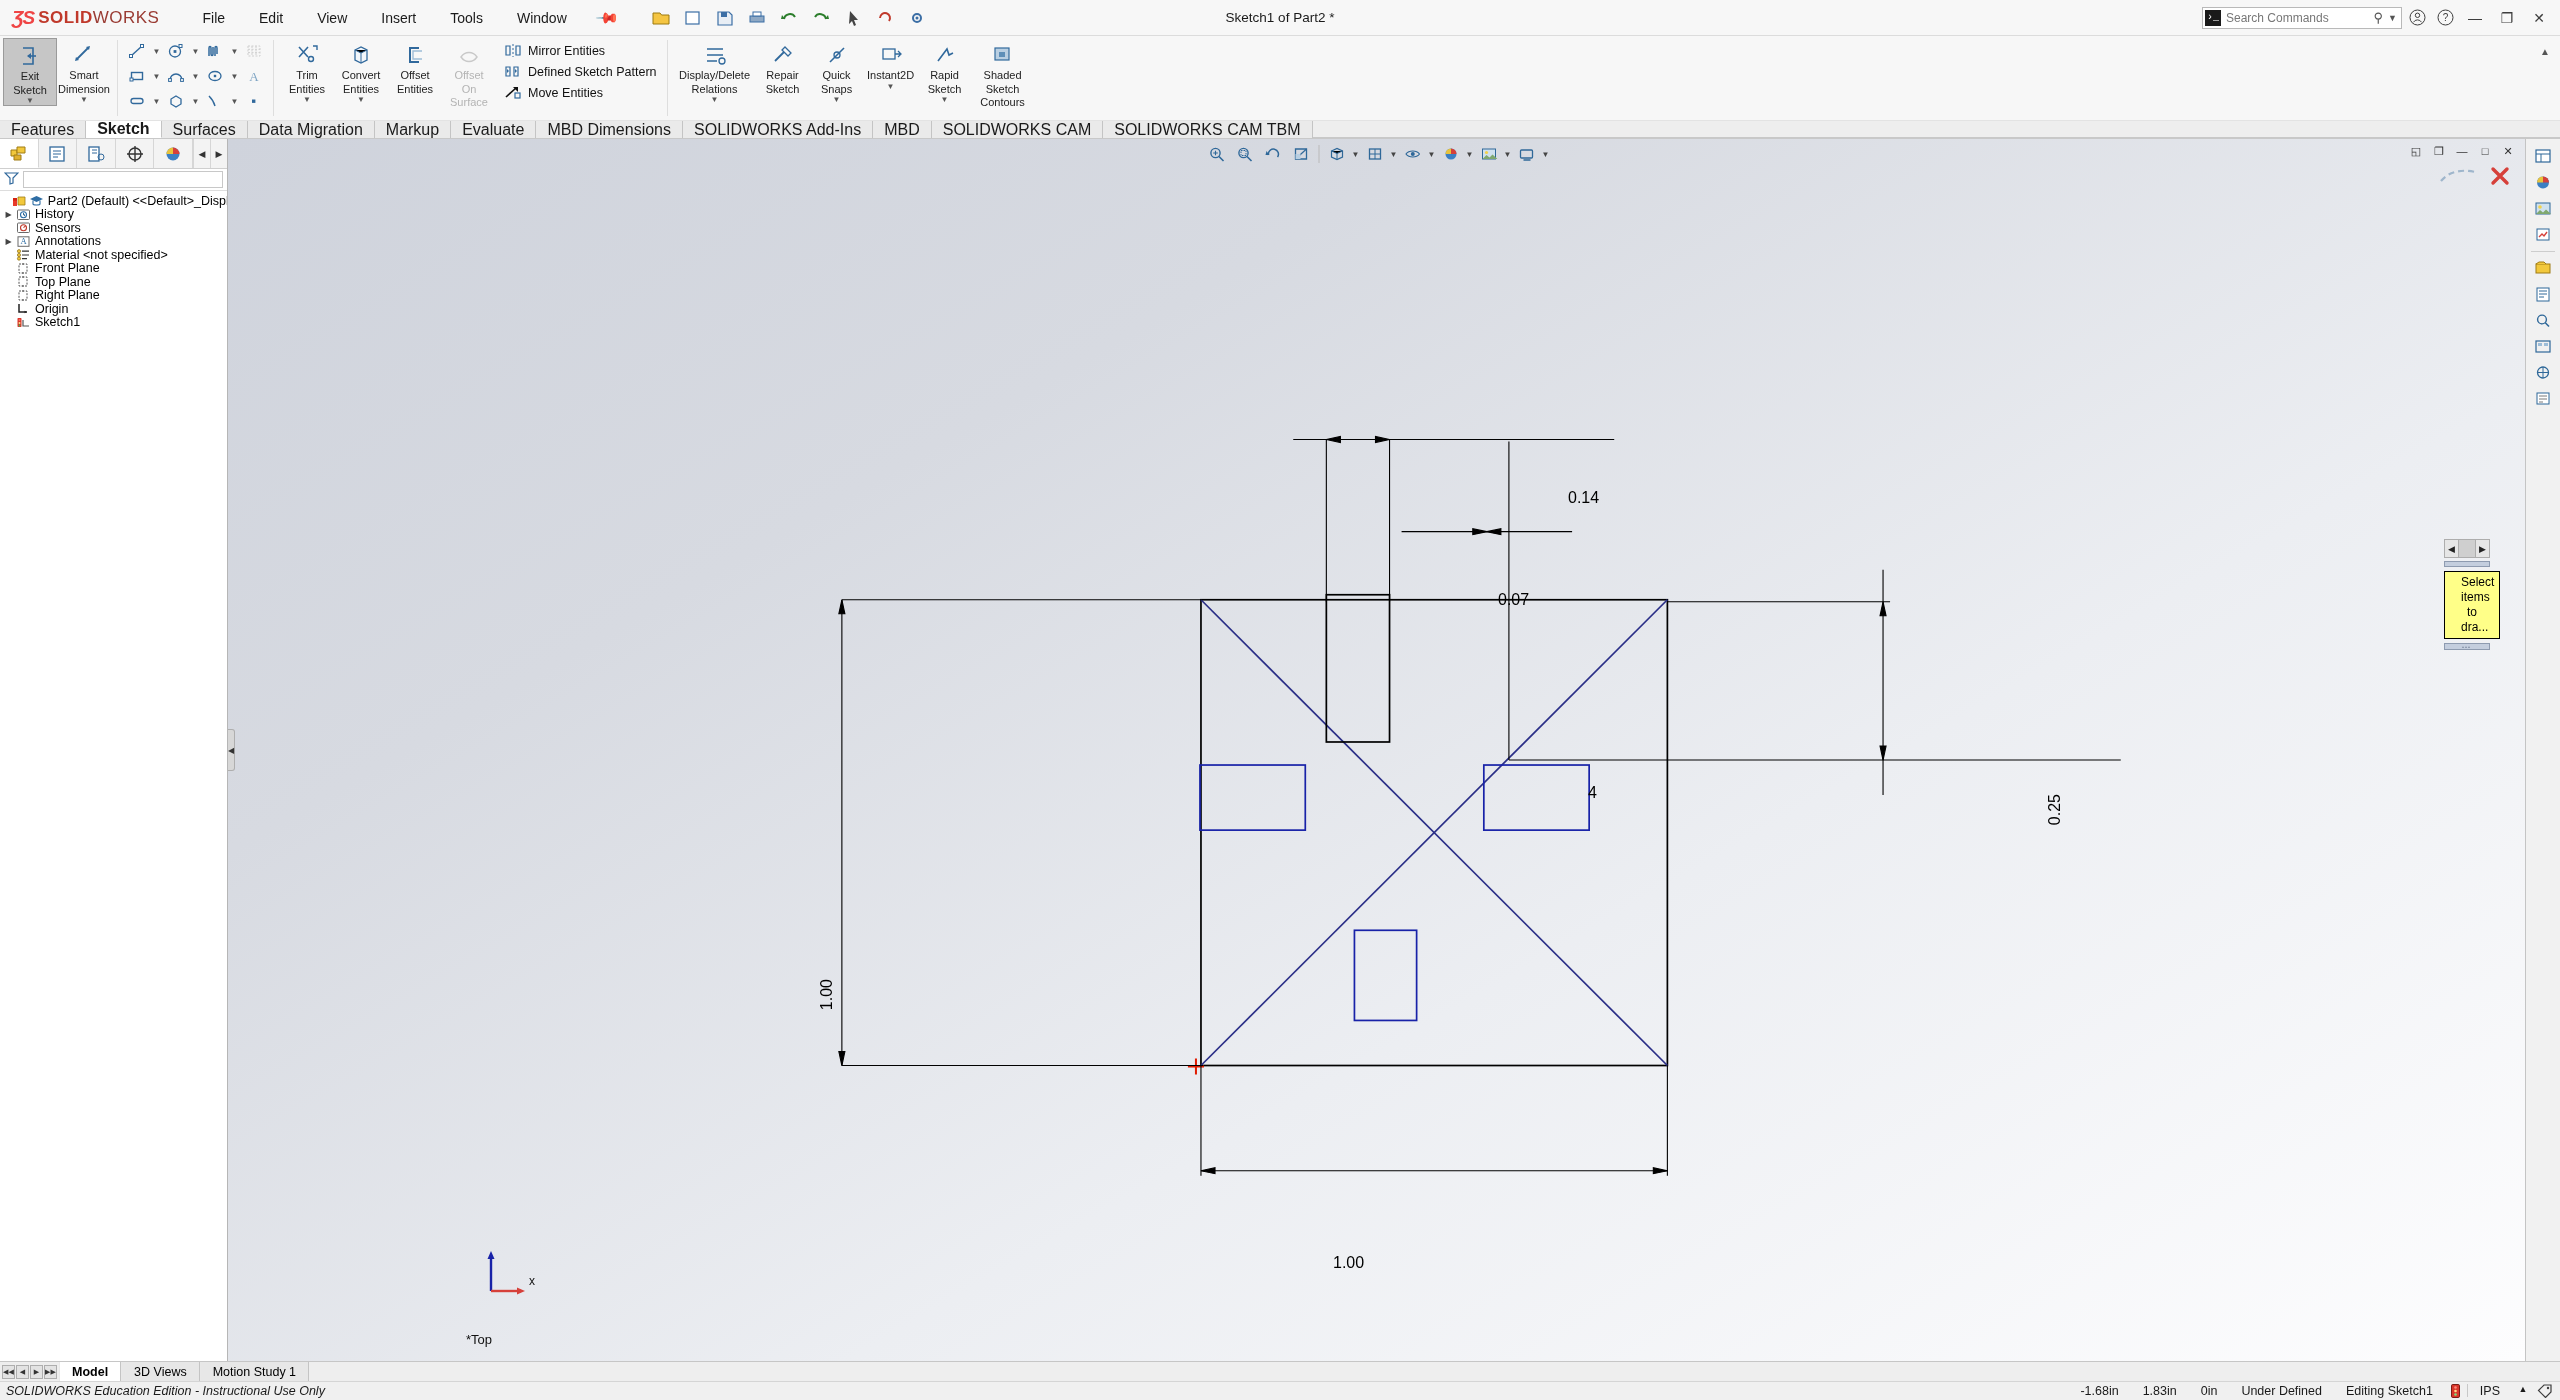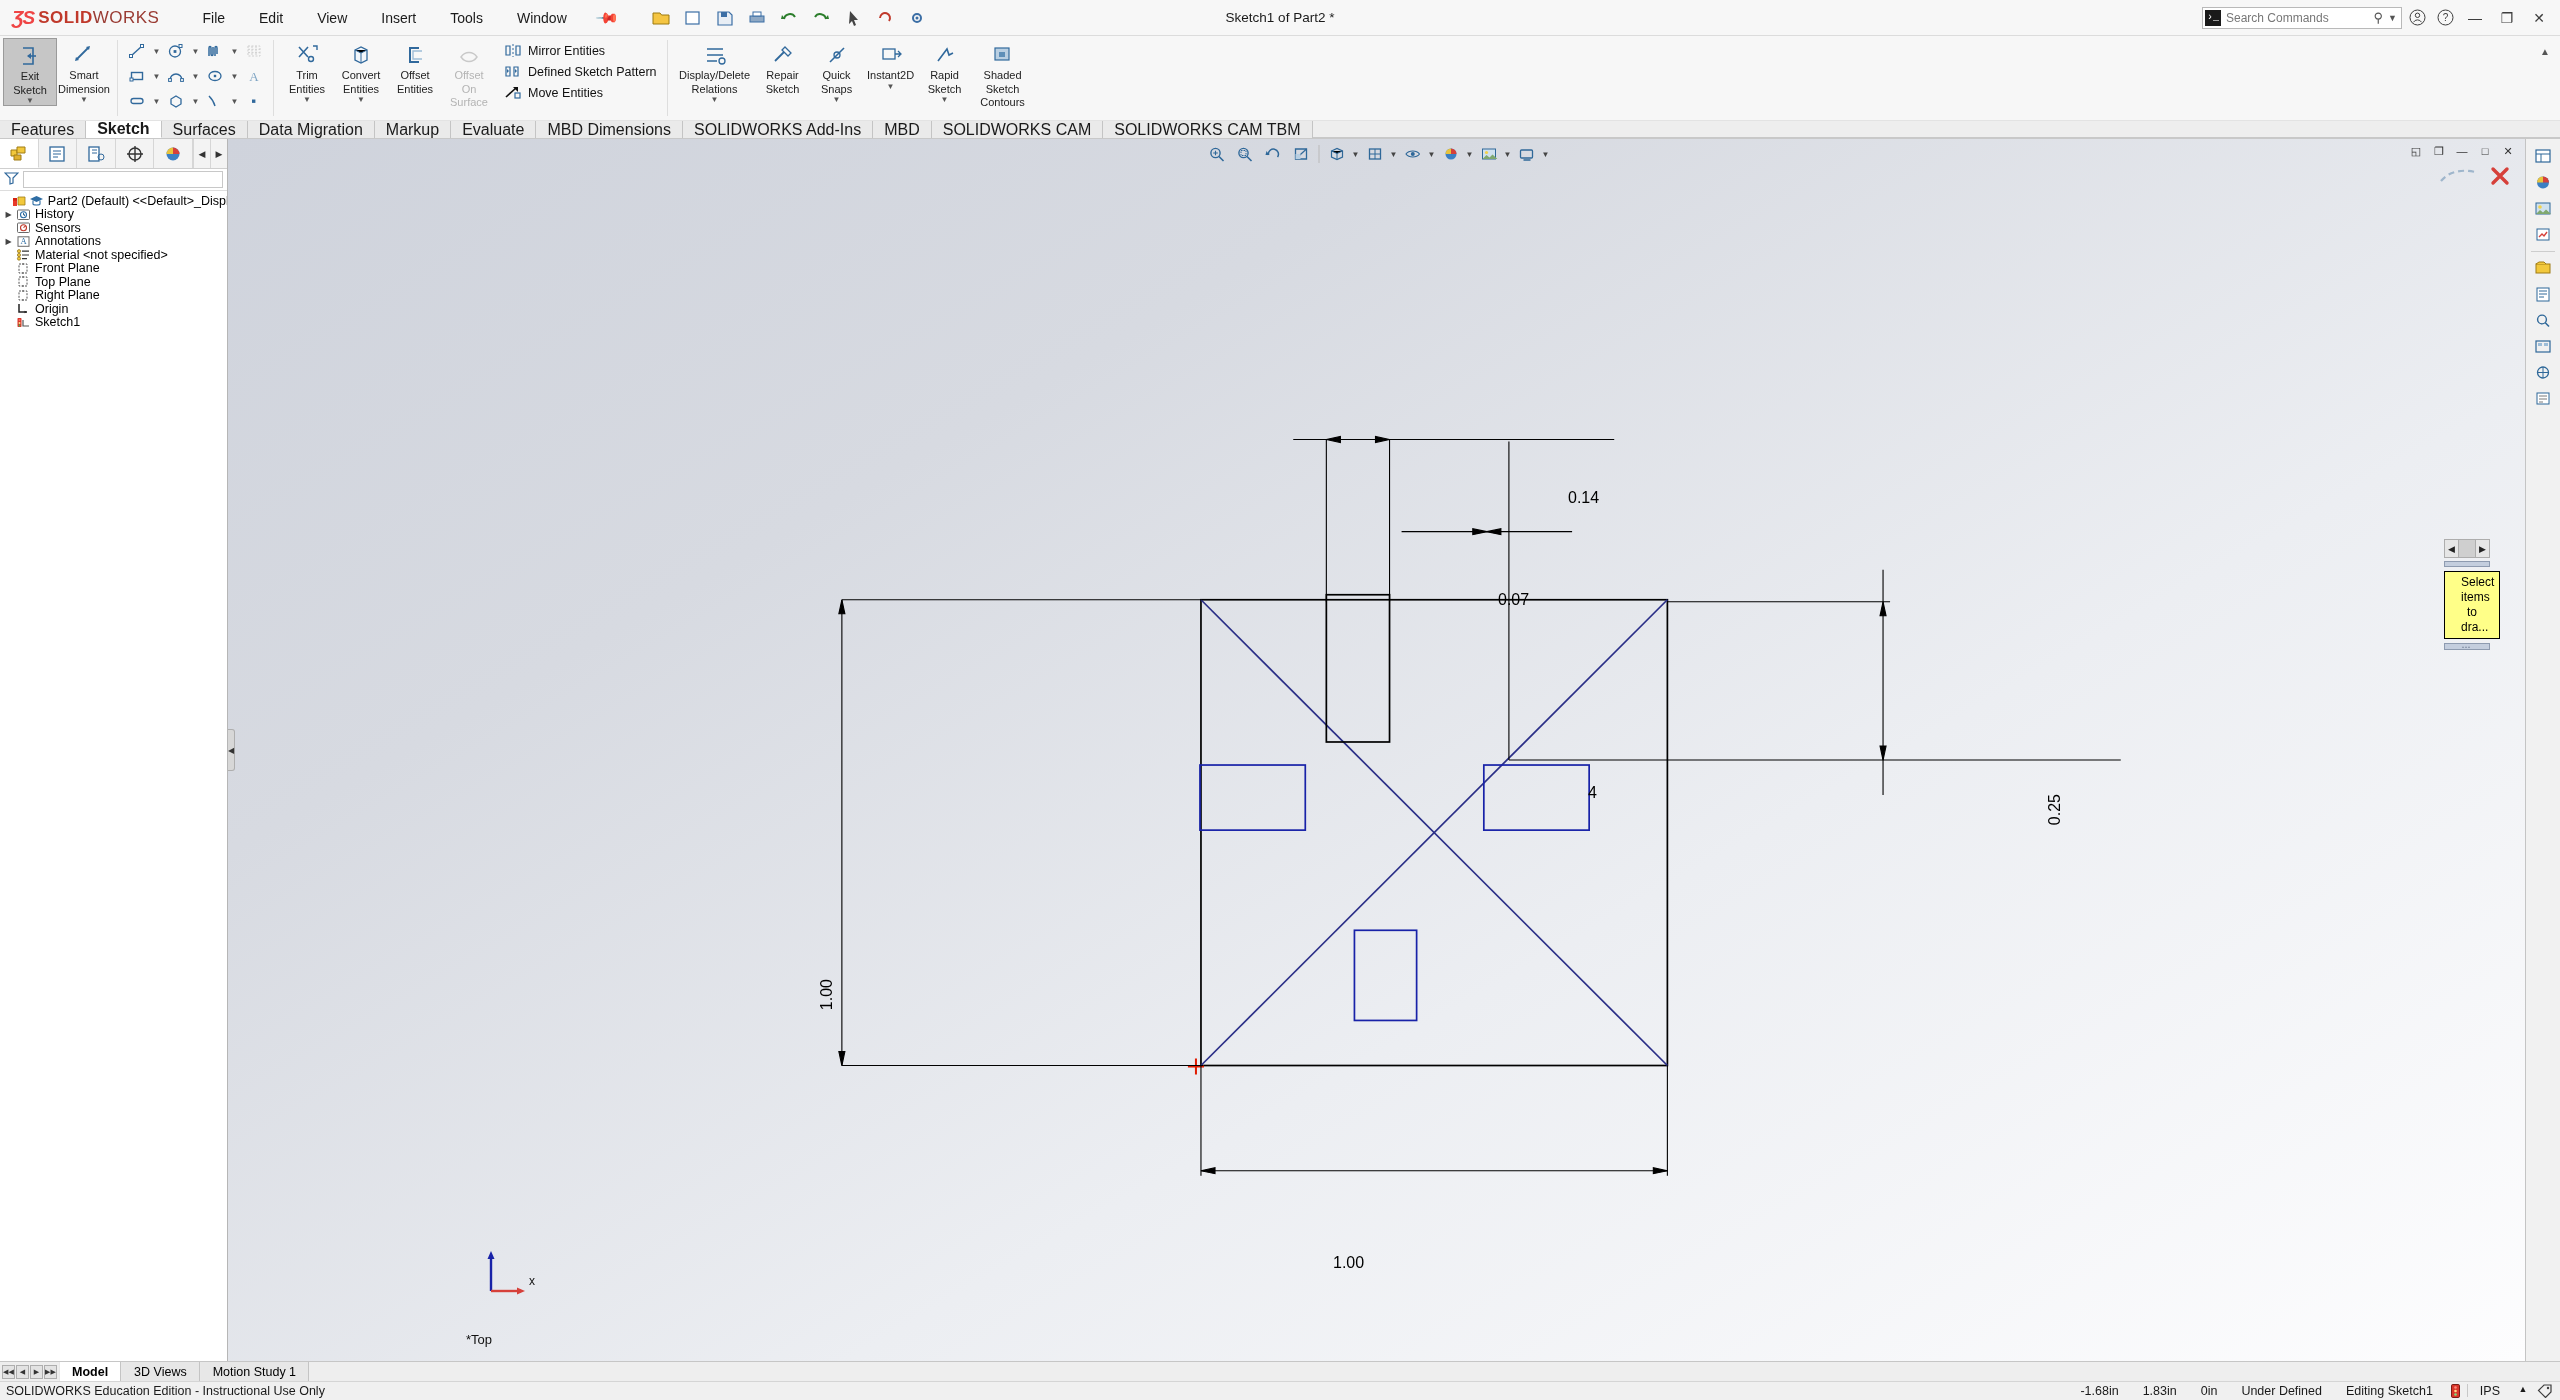--- a/index.html
+++ b/index.html
@@ -140,21 +140,21 @@
      border-top:1px solid #c6c6c6; flex:none; font-size:12.5px;}
   .navarrows { display:flex; align-items:center; padding:0 2px; gap:1px;}
   .navarrows .na { width:13px;height:14px; border:1px solid #aeaeae; background:#e3e3e3;
      display:flex;align-items:center;justify-content:center; font-size:7px; color:#333;}
   .btab { padding:0 12px; display:flex; align-items:center; border-right:1px solid #c4c4c4;
      border-left:1px solid #e8e8e8; background:#e7e7e7;}
   .btab.active { background:#fff; font-weight:bold; }
   .btabfill{flex:1;}
   .statusbar { height:19px; background:#f0f0f0; display:flex; align-items:center;
      border-top:1px solid #d5d5d5; font-size:12.5px; color:#1a1a1a; flex:none; }
-  .sbleft { padding-left:6px; }
+  .sbleft { padding-left:6px;font-style:italic; }
   .sbright { margin-left:auto; display:flex; align-items:flex-start; gap:0; padding-right:4px;}
   .sbitem { padding:0 12px; }
   .sbicon { width:22px; display:flex; align-items:center; justify-content:center; }
   .sbsep { width:1px;height:13px;background:#c8c8c8; }
 </style>
 </head>
 <body>
 
 <div class="app">
 

